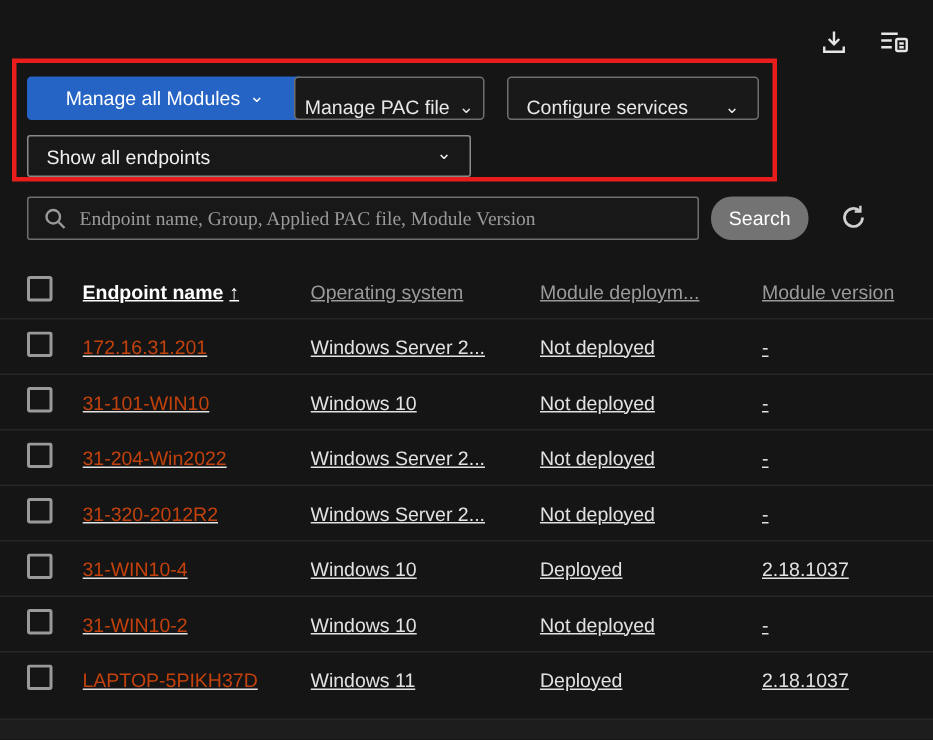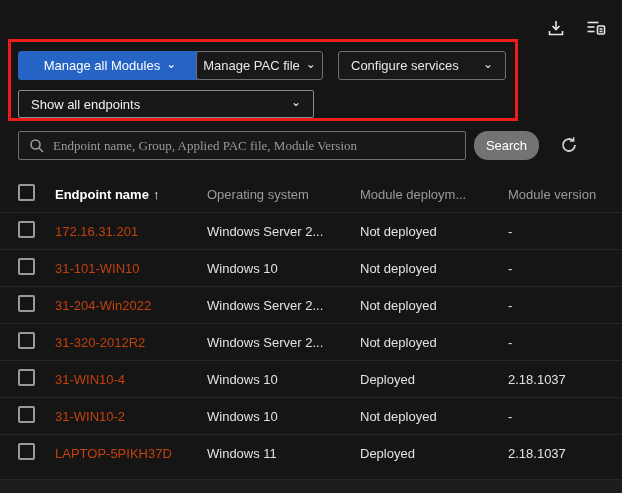--- a/index.html
+++ b/index.html
@@ -13,26 +13,26 @@
   .icon-btn svg { display:block; }
 
   
   .annotation { position:absolute; left:8px; top:39px; width:510px; height:82px;
     border:3px solid #ea1c1c; pointer-events:none; z-index:5; }
 
   
   .btn { position:absolute; height:29px; display:flex; align-items:center; justify-content:center;
     gap:6px; font-size:13px; border-radius:3px; cursor:pointer; white-space:nowrap; }
   .btn-primary { background:#2563c4; color:#ffffff; border:1px solid #2563c4; }
-  .btn-secondary { background:#191919; color:#e8e8e8; border:1px solid #6f6f6f; }
+  .btn-secondary { background:#191919; color:#e8e8e8; border:1px solid #6f6f6f;align-items:flex-end; }
   .chev { font-size:12px; line-height:1; position:relative; top:-2px; color:inherit; }
 
   #btn-modules { left:18px; top:51px; width:184px; }
   #btn-pac     { left:196px; top:51px; width:127px; }
-  #btn-config  { left:338px; top:51px; width:168px; justify-content:space-between; padding:12px 12px; }
+  #btn-config  { left:338px; top:51px; width:168px; justify-content:space-between; padding:0 12px; }
 
   .dropdown { position:absolute; left:18px; top:90px; width:296px; height:28px;
     background:#181818; border:1px solid #8a8a8a; border-radius:2px; display:flex;
     align-items:center; justify-content:space-between; padding:0 12px; font-size:13px;
     color:#f0f0f0; cursor:pointer; }
 
   
   .search-wrap { position:absolute; left:18px; top:131px; width:448px; height:29px;
     background:#181818; border:1px solid #6f6f6f; border-radius:2px; display:flex; align-items:center; }
   .search-wrap svg { margin:0 8px 0 10px; flex:0 0 auto; }
@@ -45,21 +45,21 @@
   .refresh { position:absolute; left:558px; top:134px; width:22px; height:22px;
     display:flex; align-items:center; justify-content:center; cursor:pointer; }
 
   
   .table { position:absolute; left:0; top:176px; width:622px; }
   .trow, .thead { display:grid; grid-template-columns:37px 152px 153px 148px 1fr;
     padding-left:18px; align-items:center; }
   .thead { height:36px; font-size:13px; color:#9a9a9a; }
   .thead .sorted { color:#ffffff; font-weight:bold; }
   .trow { height:37px; font-size:13px; color:#e2e2e2; border-top:1px solid #262626; }
-  .cell { overflow:hidden; white-space:nowrap; text-overflow:ellipsis; padding-right:8px; }
+  .cell { overflow:hidden; white-space:nowrap; text-overflow:ellipsis; padding-right:8px;text-decoration:underline; }
   .checkbox { width:17px; height:17px; border:2px solid #9a9a9a; border-radius:2px;
     background:transparent; display:inline-block; cursor:pointer; }
   .endpoint-link { color:#c2410c; text-decoration:none; cursor:pointer; }
   .sort-arrow { color:#ffffff; font-weight:bold; margin-left:4px; }
 
   .footer-bar { position:absolute; left:0; bottom:0; width:622px; height:14px;
     background:#1d1d1d; border-top:1px solid #262626; }
 </style>
 </head>
 <body>

